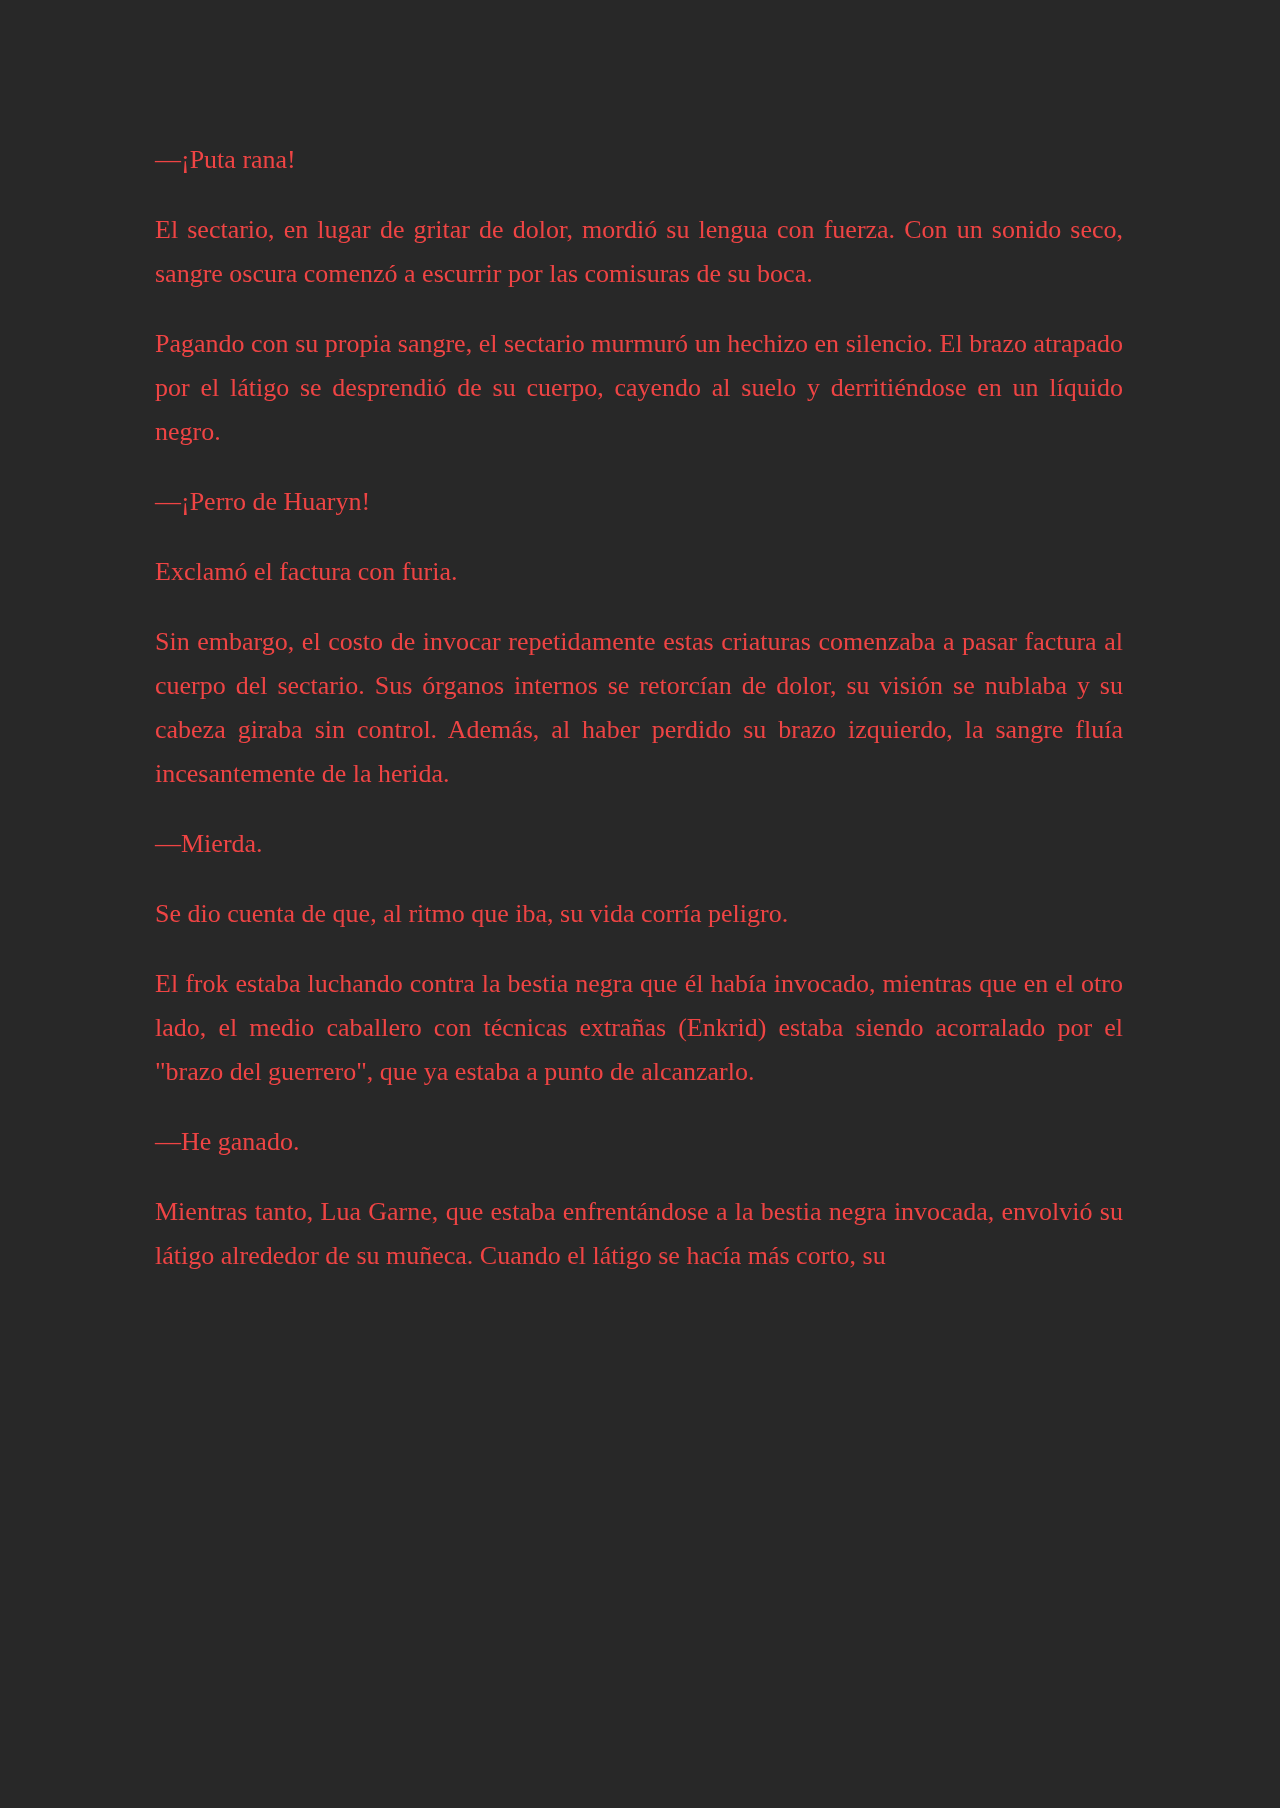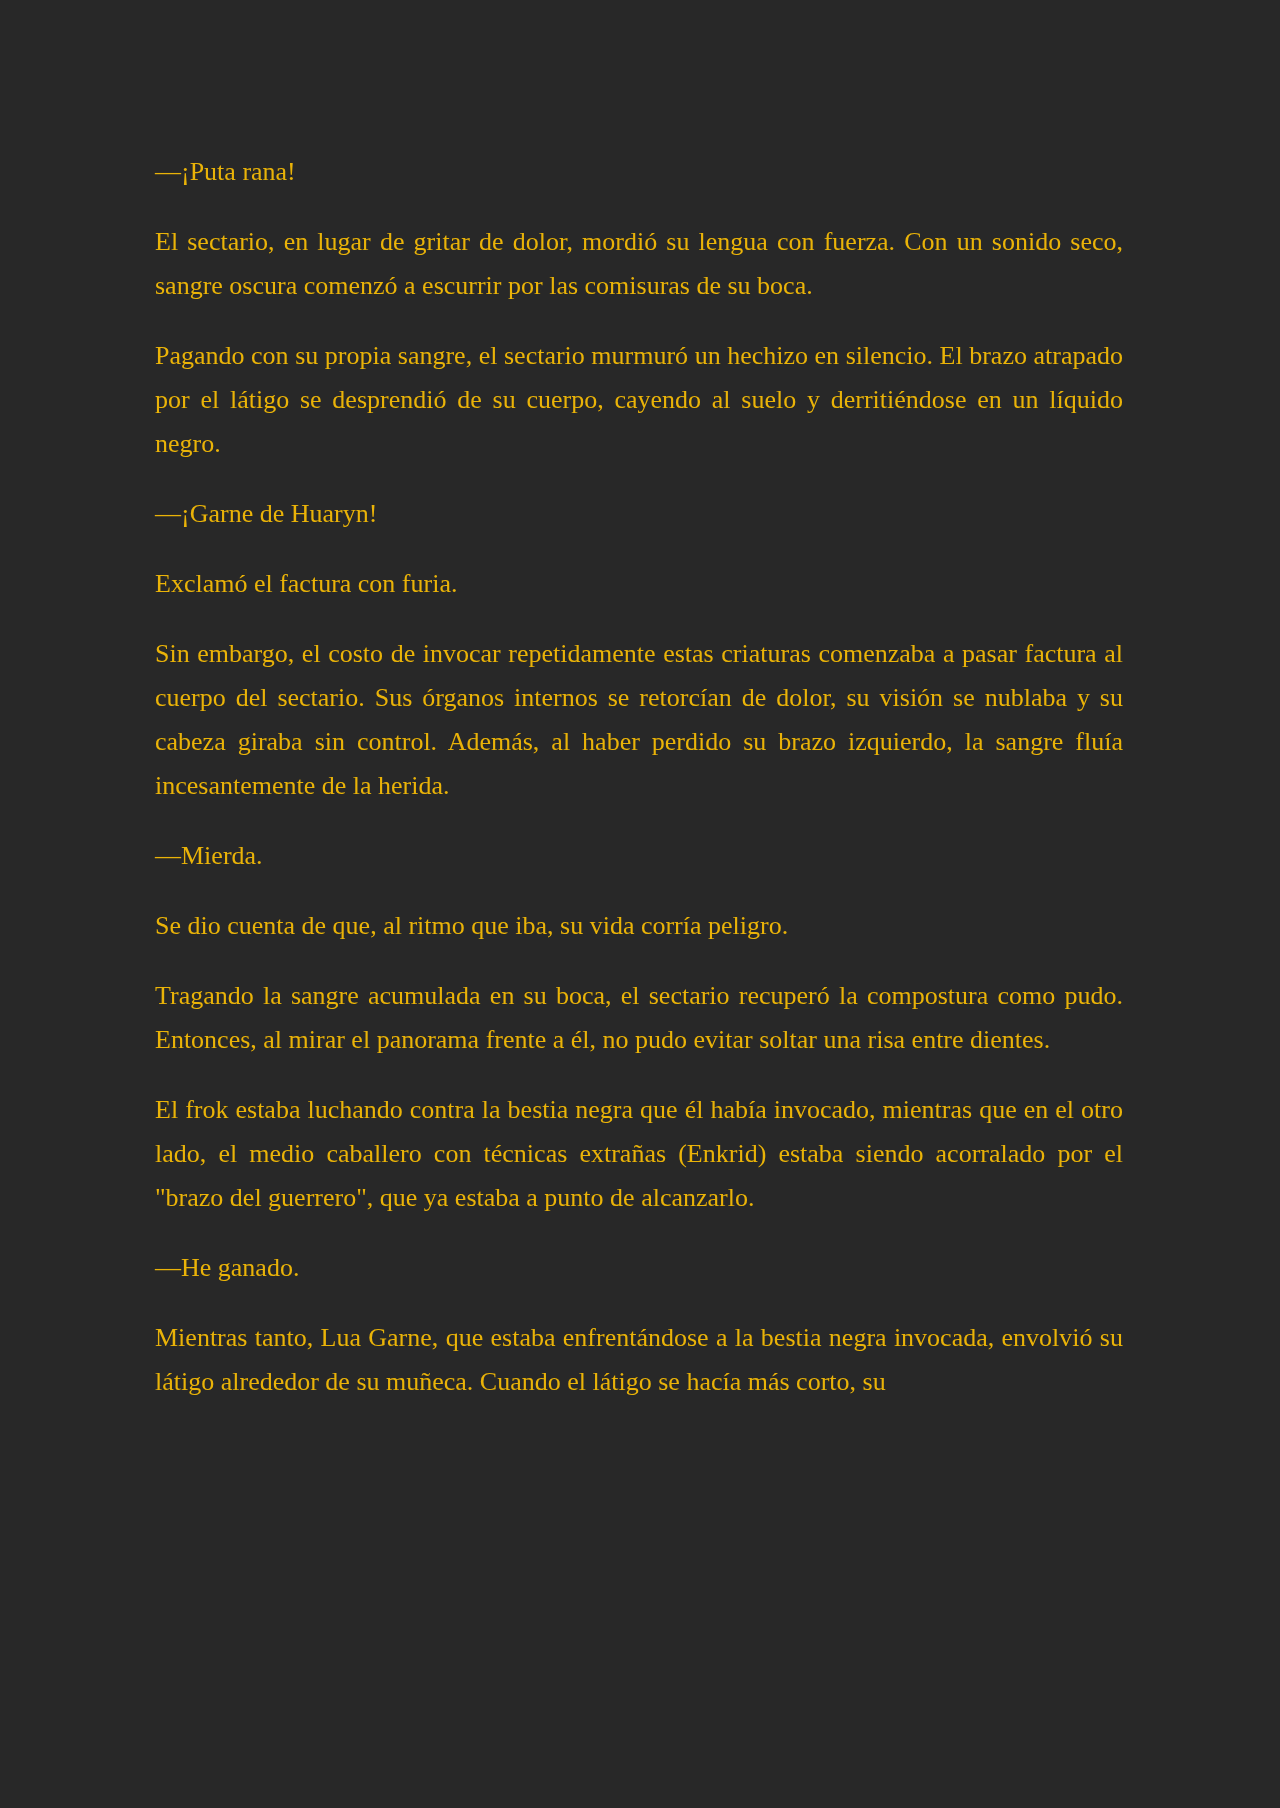--- a/index.html
+++ b/index.html
@@ -9,42 +9,41 @@
     }
     body {
       width: 1280px;
       height: 1808px;
       overflow: hidden;
       position: relative;
     }
     .reader {
       position: absolute;
       left: 155px;
-      top: 150px;
+      top: 138px;
       width: 968px;
-      color: #eab308;
+      color: #ef4444;
       font-family: "Liberation Serif", "DejaVu Serif", serif;
       font-size: 26px;
       line-height: 44px;
     }
     .reader p {
       margin: 0 0 26px 0;
       text-align: justify;
       text-align-last: left;
     }
   </style>
 </head>
 <body>
 
 <div class="reader">
   <p>—¡Puta rana!</p>
   <p>El sectario, en lugar de gritar de dolor, mordió su lengua con fuerza. Con un sonido seco, sangre oscura comenzó a escurrir por las comisuras de su boca.</p>
   <p>Pagando con su propia sangre, el sectario murmuró un hechizo en silencio. El brazo atrapado por el látigo se desprendió de su cuerpo, cayendo al suelo y derritiéndose en un líquido negro.</p>
-  <p>—¡Garne de Huaryn!</p>
+  <p>—¡Perro de Huaryn!</p>
   <p>Exclamó el factura con furia.</p>
   <p>Sin embargo, el costo de invocar repetidamente estas criaturas comenzaba a pasar factura al cuerpo del sectario. Sus órganos internos se retorcían de dolor, su visión se nublaba y su cabeza giraba sin control. Además, al haber perdido su brazo izquierdo, la sangre fluía incesantemente de la herida.</p>
   <p>—Mierda.</p>
   <p>Se dio cuenta de que, al ritmo que iba, su vida corría peligro.</p>
-  <p>Tragando la sangre acumulada en su boca, el sectario recuperó la compostura como pudo. Entonces, al mirar el panorama frente a él, no pudo evitar soltar una risa entre dientes.</p>
   <p>El frok estaba luchando contra la bestia negra que él había invocado, mientras que en el otro lado, el medio caballero con técnicas extrañas (Enkrid) estaba siendo acorralado por el "brazo del guerrero", que ya estaba a punto de alcanzarlo.</p>
   <p>—He ganado.</p>
   <p>Mientras tanto, Lua Garne, que estaba enfrentándose a la bestia negra invocada, envolvió su látigo alrededor de su muñeca. Cuando el látigo se hacía más corto, su</p>
 </div>
 
 </body></html>

